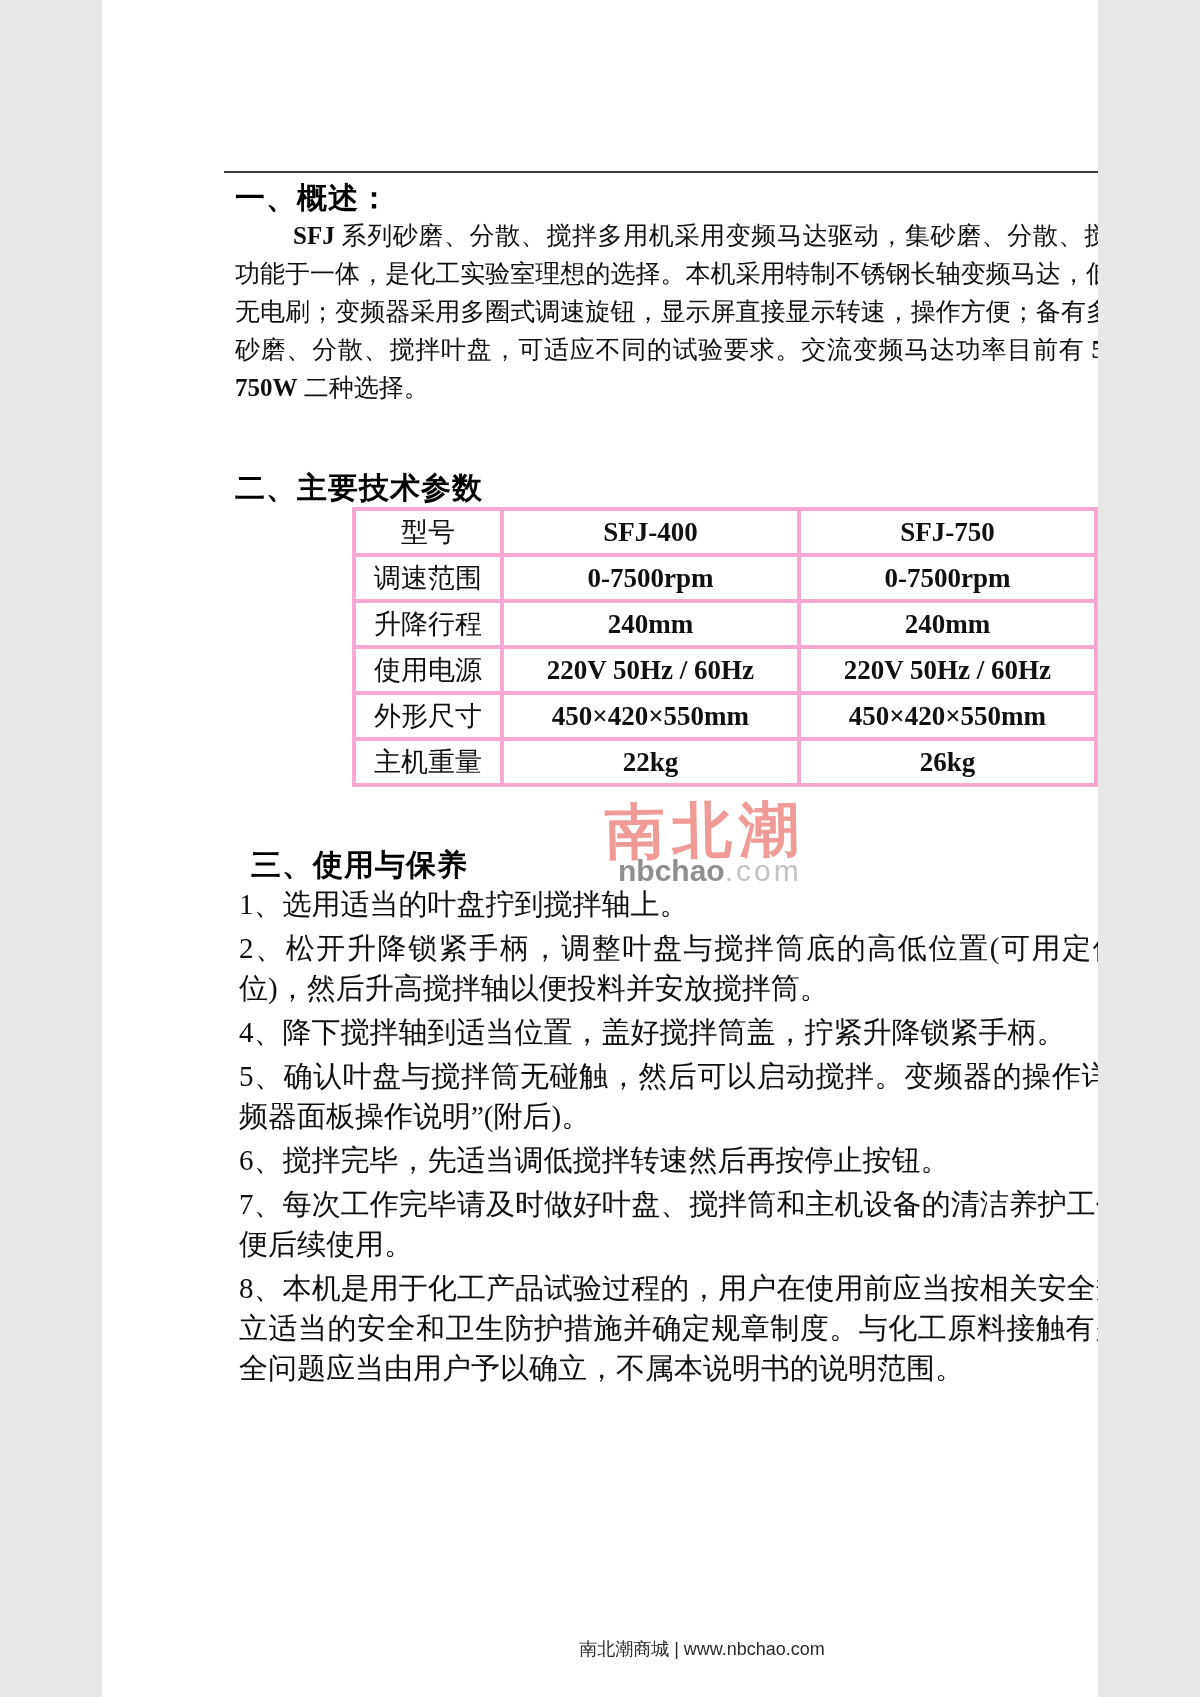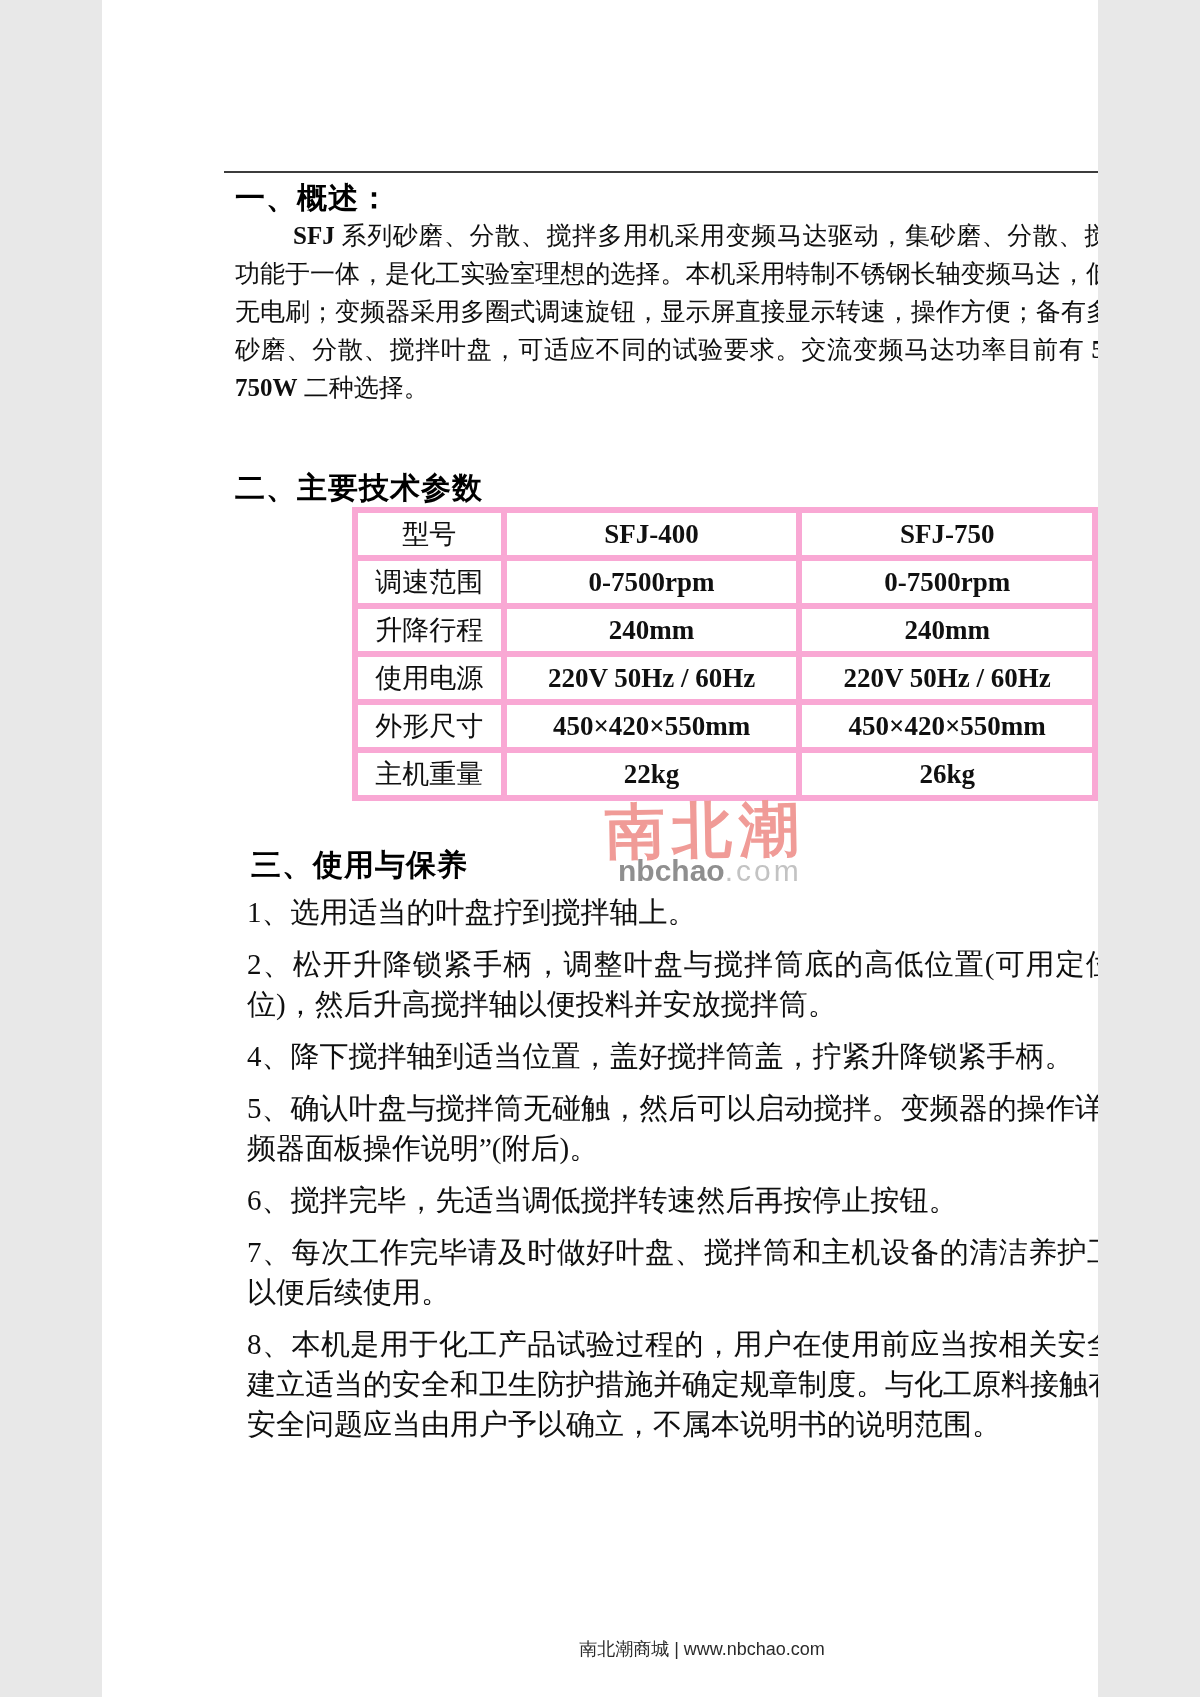--- a/index.html
+++ b/index.html
@@ -32,21 +32,21 @@
     color:#0f0f0f;
   }
   .para b { font-family:"Liberation Serif","DejaVu Serif",serif; }
   .specs {
     position:absolute; left:250px; top:507px;
     border-collapse:collapse;
     table-layout:fixed;
     font-size:27px;
   }
   .specs td {
-    border:6px solid #f9a8d4;
+    border:4px solid #f9a8d4;
     height:40px; padding:1px 4px;
     text-align:center; vertical-align:middle;
     white-space:nowrap; overflow:hidden;
   }
   .specs td.label { width:137px; font-weight:normal; }
   .specs td.value { width:288px; font-weight:bold; }
   .wm-cjk {
     position:absolute; left:503px; top:800px;
     font-size:60px; line-height:62px;
     font-weight:700; letter-spacing:7px;
@@ -62,21 +62,21 @@
     font-weight:800; color:#8f8f8f;
     white-space:nowrap;
   }
   .wm-latin .com { font-weight:400; color:#c3c3c3; letter-spacing:3px; }
   .mlist {
     position:absolute; left:133px; top:880px; width:952px;
     font-size:29px; line-height:40px;
     text-align:justify;
     color:#0f0f0f;
   }
-  .mlist .item { margin:12px; padding:0; }
+  .mlist .item { margin:4px; padding:0; }
   .footer {
     position:absolute; left:0; top:1637px; width:1200px;
     text-align:center;
     font-family:"Liberation Sans","DejaVu Sans",sans-serif;
     font-size:18px; color:#2a2a2a;
   }
 </style>
 </head>
 <body>
 

